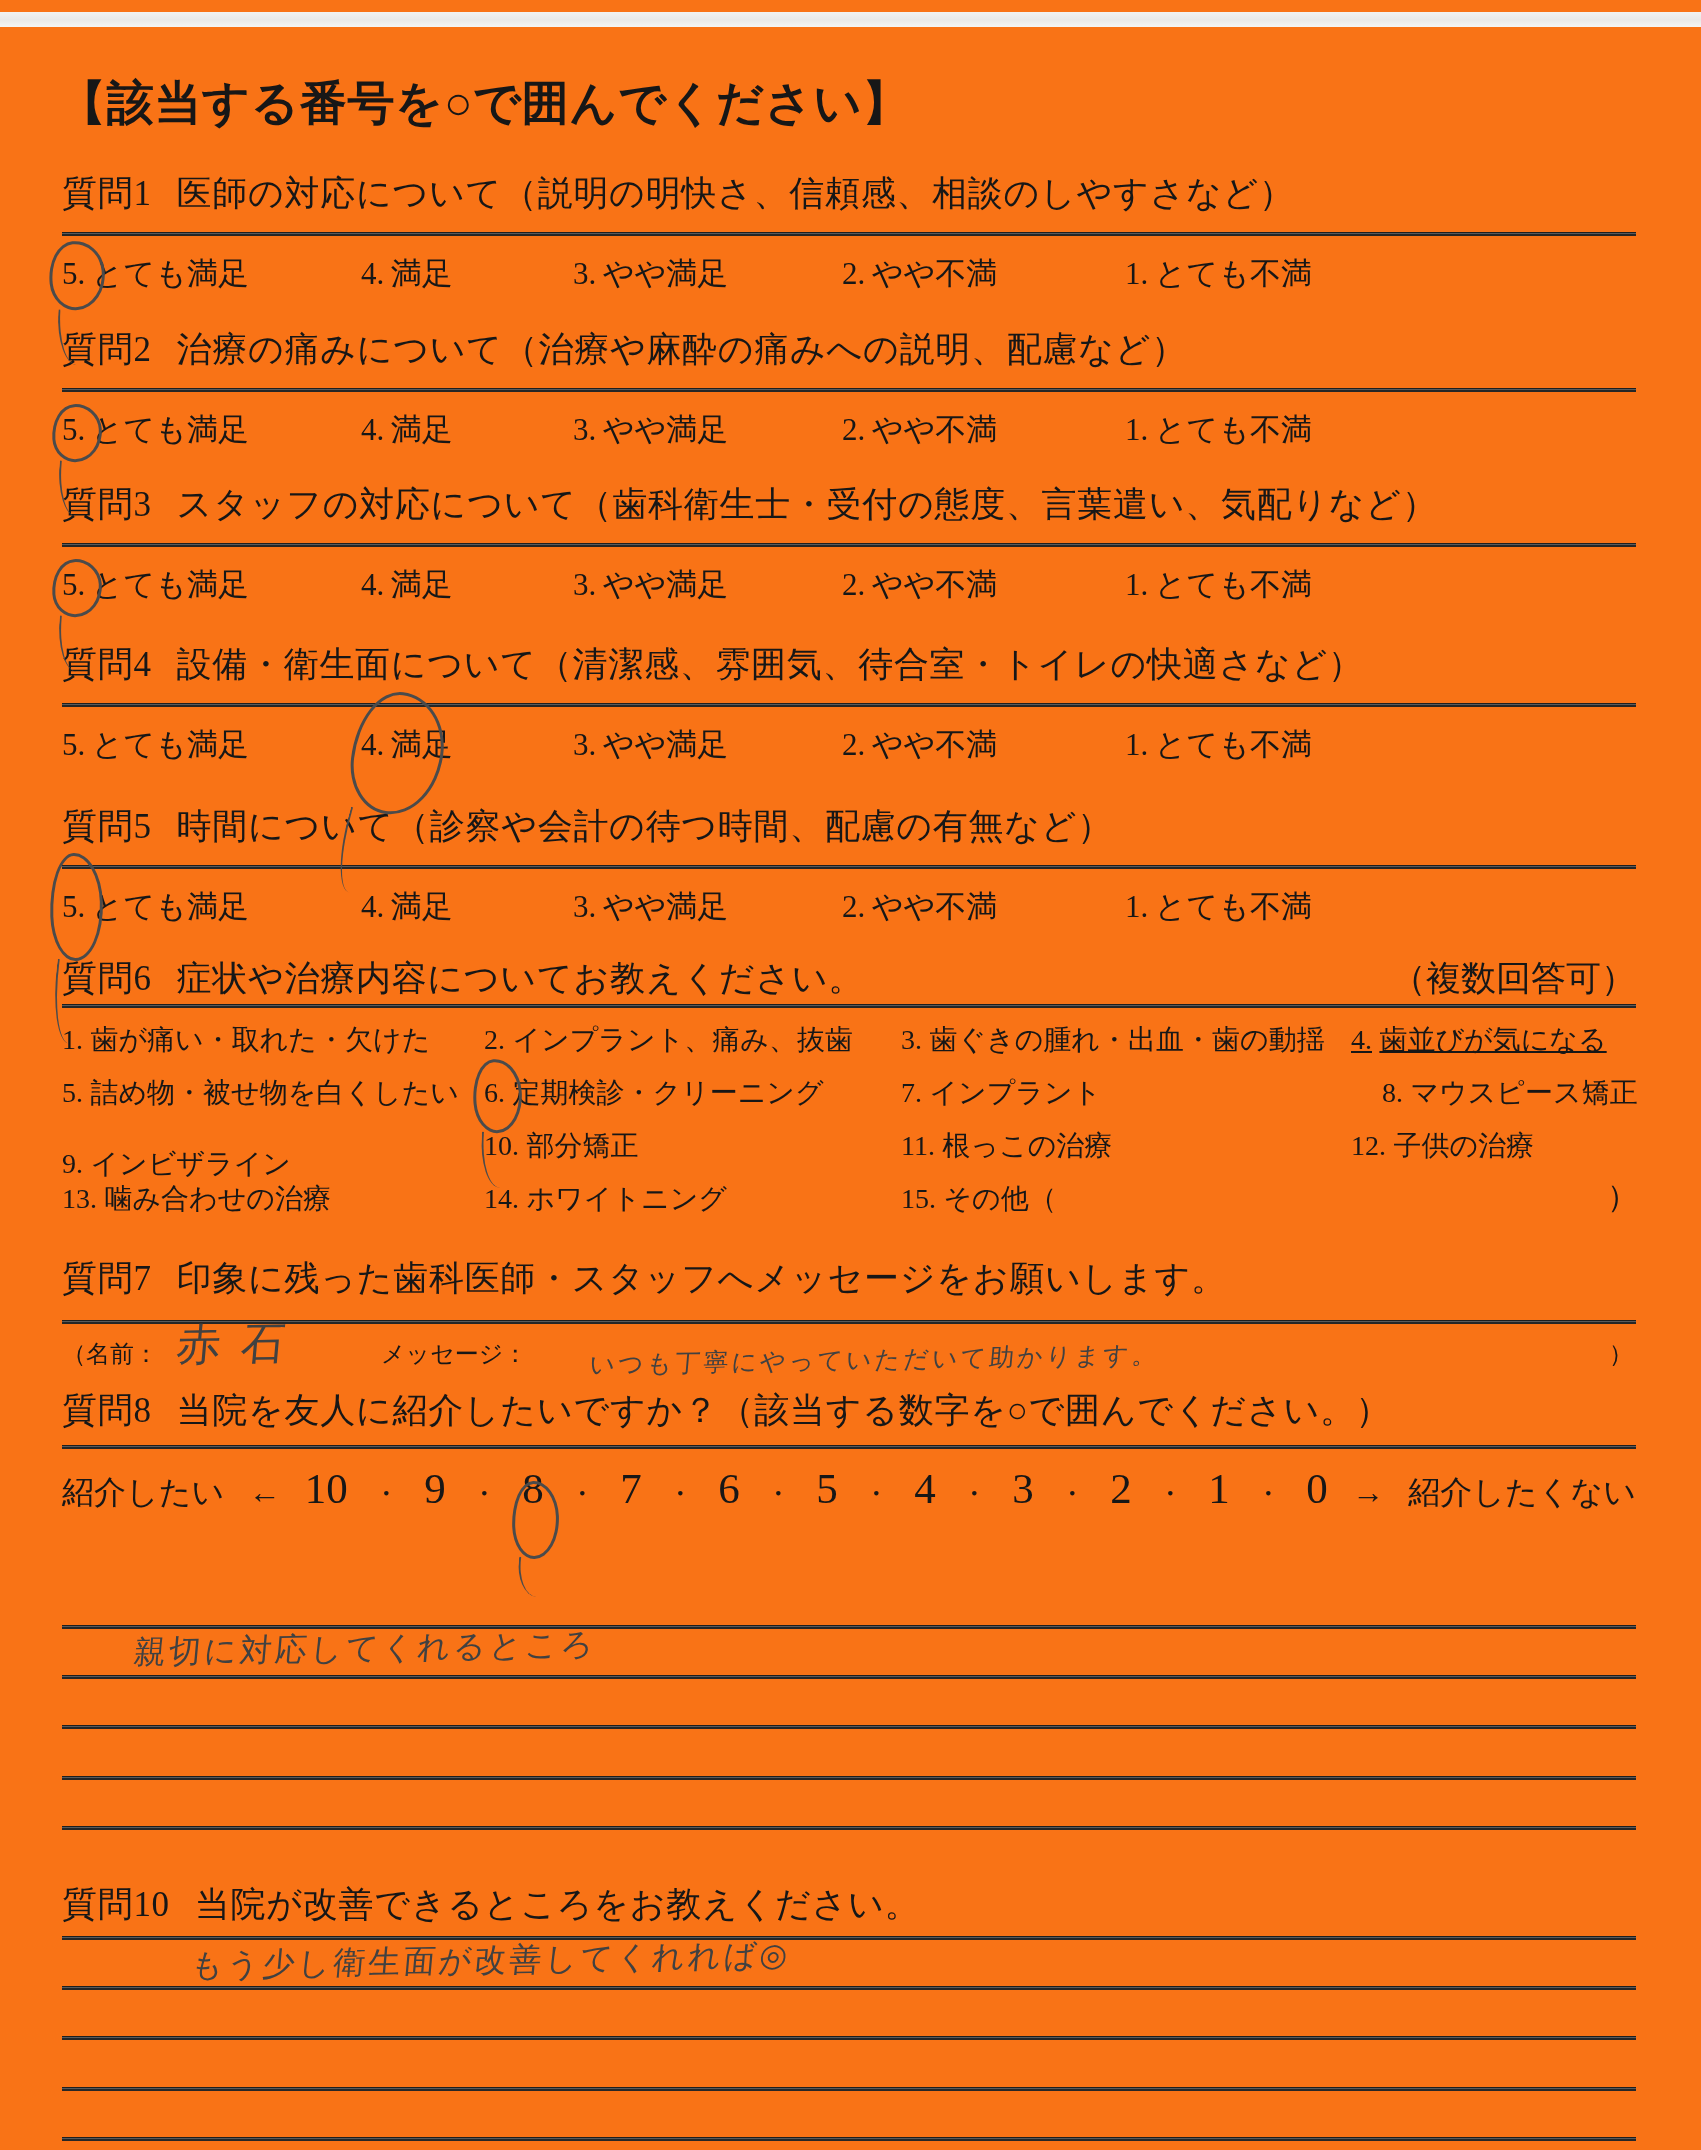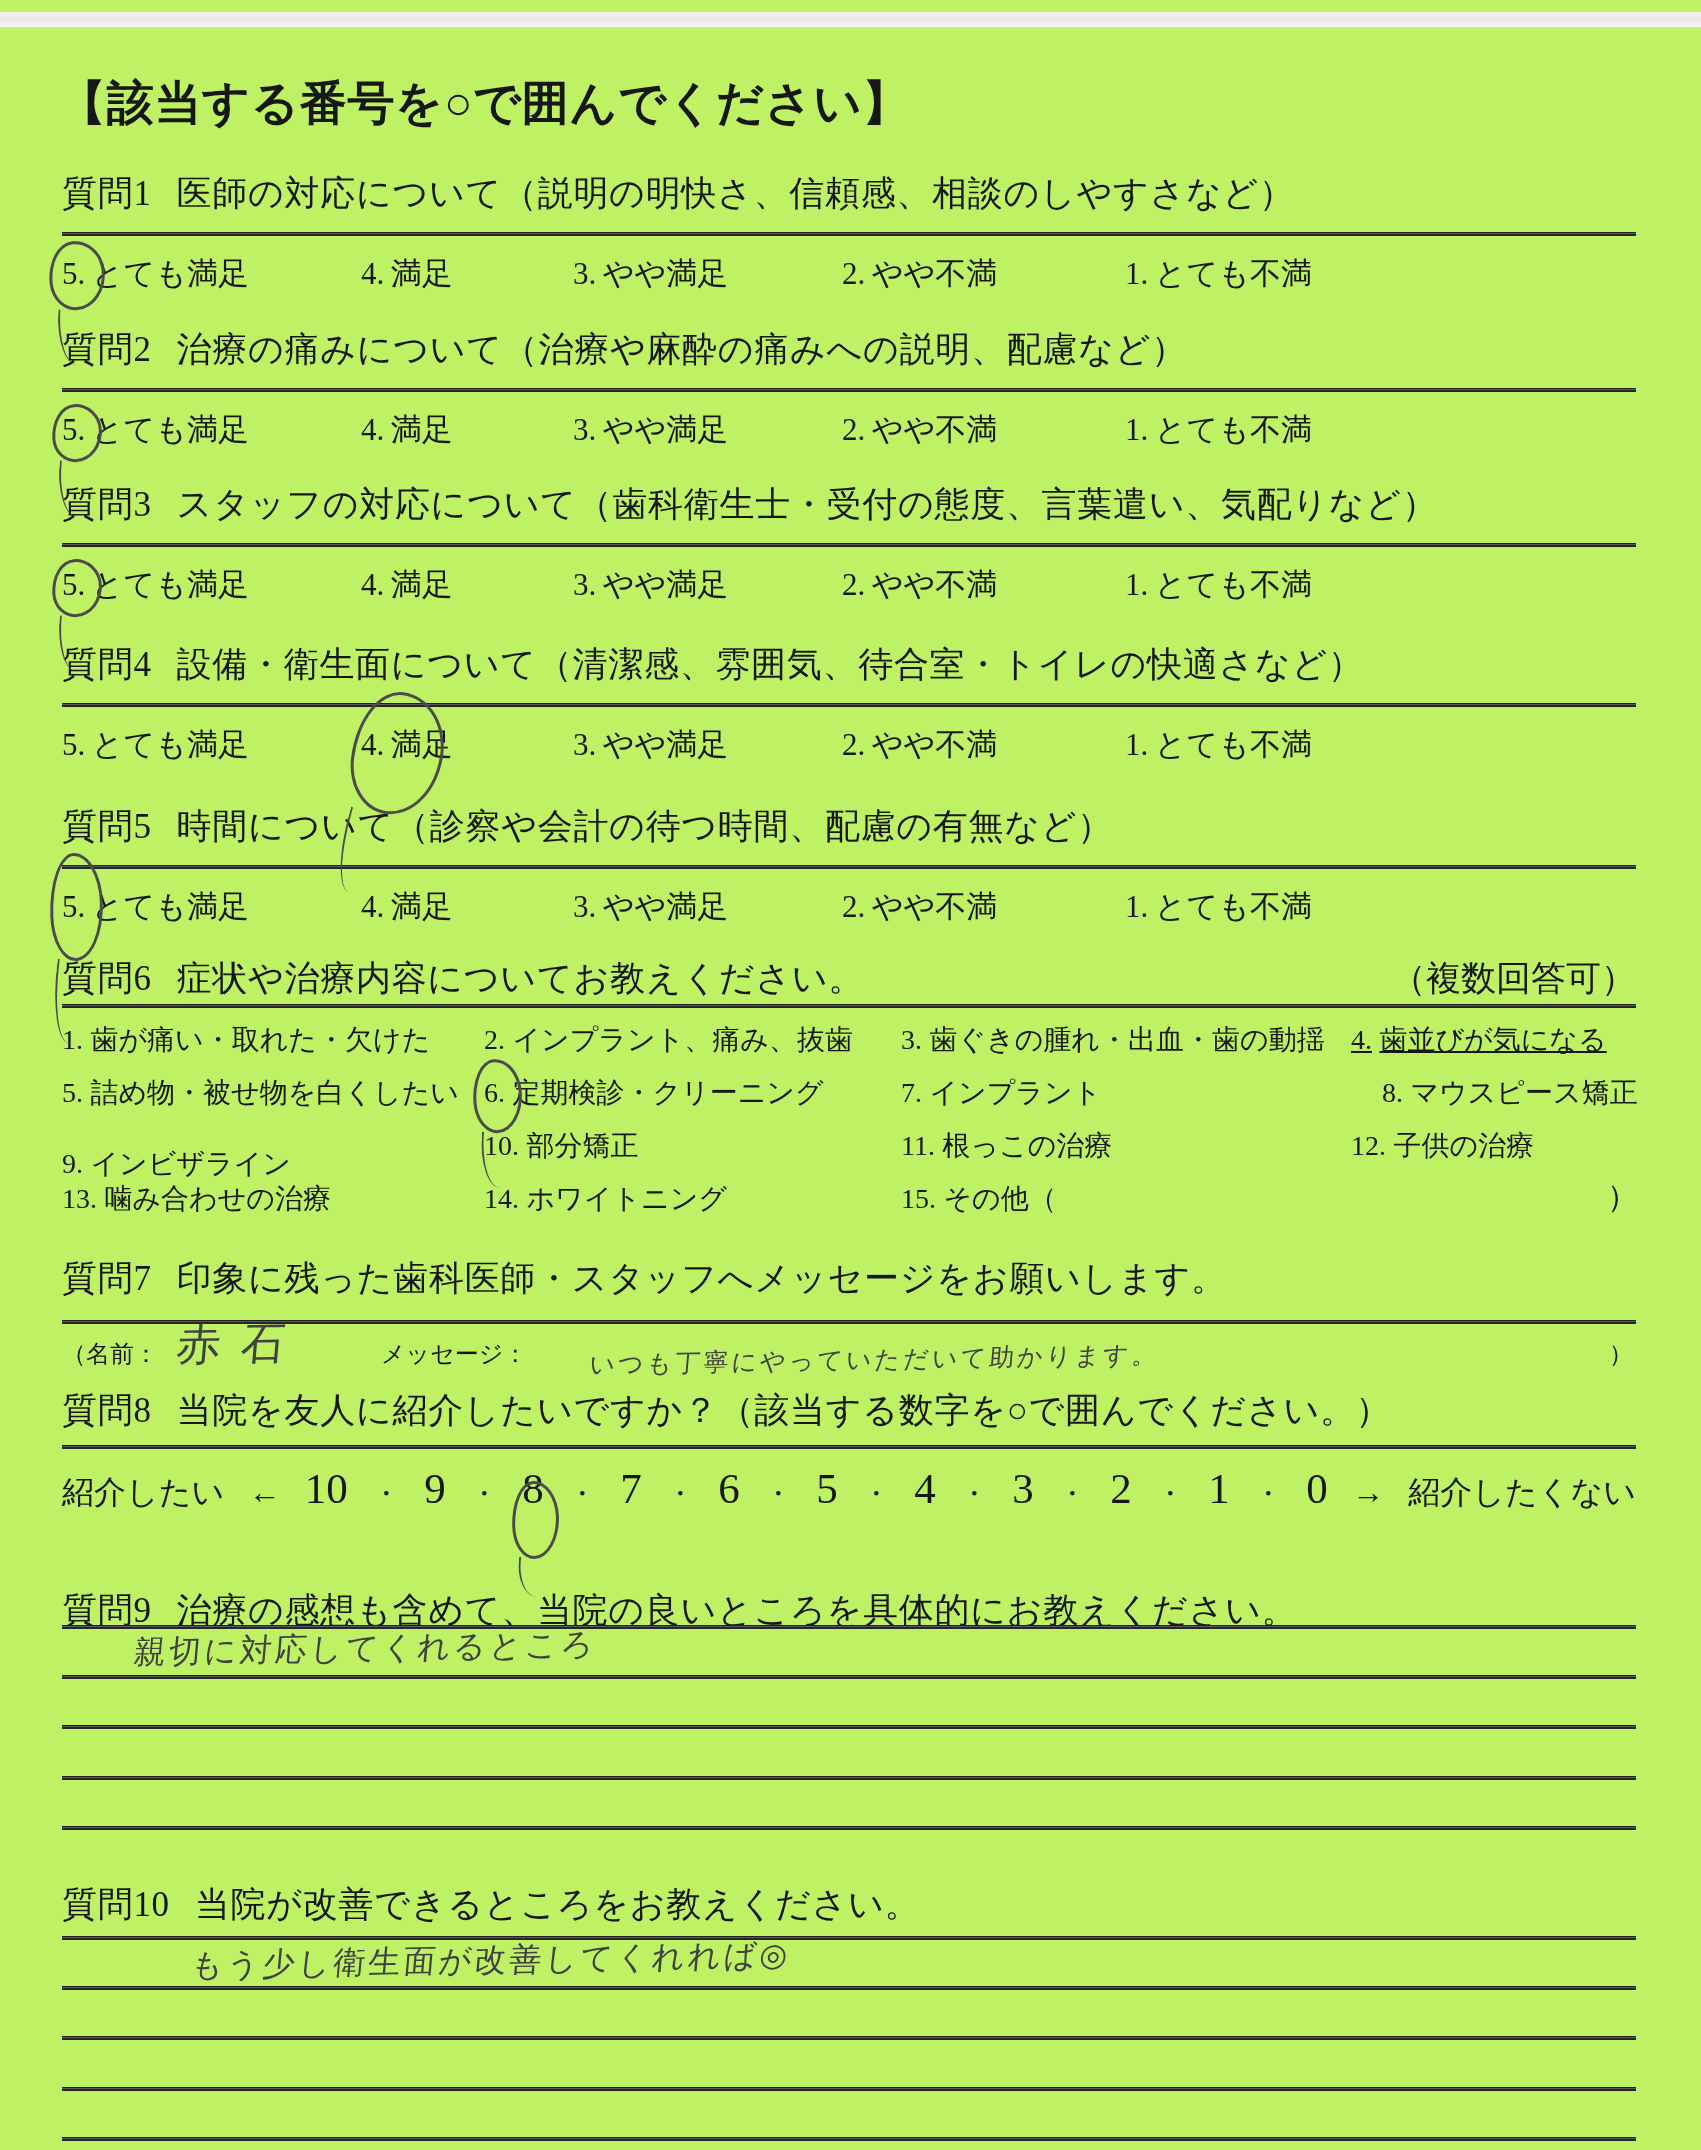--- a/index.html
+++ b/index.html
@@ -1,19 +1,19 @@
 <!DOCTYPE html>
 <html style="font-size:11.8px"><head>
 <meta charset="utf-8">
 <style>
   html,body{margin:0;padding:0;background:#ffffff;}
   #page{
     position:relative;
     width:1701px;height:2151px;
-    background:#bef264;
+    background:#f97316;
     font-family:"Liberation Serif","DejaVu Serif",serif;
     color:#171717;
     overflow:hidden;
     text-align:right;
   }
   .scan-band{position:absolute;top:11.8px;left:0;width:100%;height:14.8px;
     background:linear-gradient(to bottom,#f2f2f1,#e9e9e8 50%,#f5f5f4);}
   .page-title{
     position:absolute;left:59px;top:72px;
     font-size:47px;font-weight:700;letter-spacing:0.7px;white-space:nowrap;
@@ -213,23 +213,20 @@
         <span class="q8-dot">・</span>
         <span class="q8-num">1</span>
         <span class="q8-dot">・</span>
         <span class="q8-num">0</span>
         <span class="q8-arrow">→</span>
         <span class="q8-label">紹介したくない</span>
       </div>
   </div>
 
   <div class="section" style="top:1587px;height:281px;">
-    <div class="q-head">
-      <span class="q-label">質問9</span><span>治療の感想も含めて、当院の良いところを具体的にお教えください。</span>
-    </div>
     <div class="lines" style="top:38px">
         <div class="rule-line" style="top: 0px;"></div>
         <div class="rule-line" style="top: 50px;"></div>
         <div class="rule-line" style="top: 100px;"></div>
         <div class="rule-line" style="top: 151px;"></div>
         <div class="rule-line" style="top: 201px;"></div>
       </div>
     <div class="hand" style="position:absolute;left:70px;top:44px;font-size:32px">親切に対応してくれるところ</div>
   </div>
 

